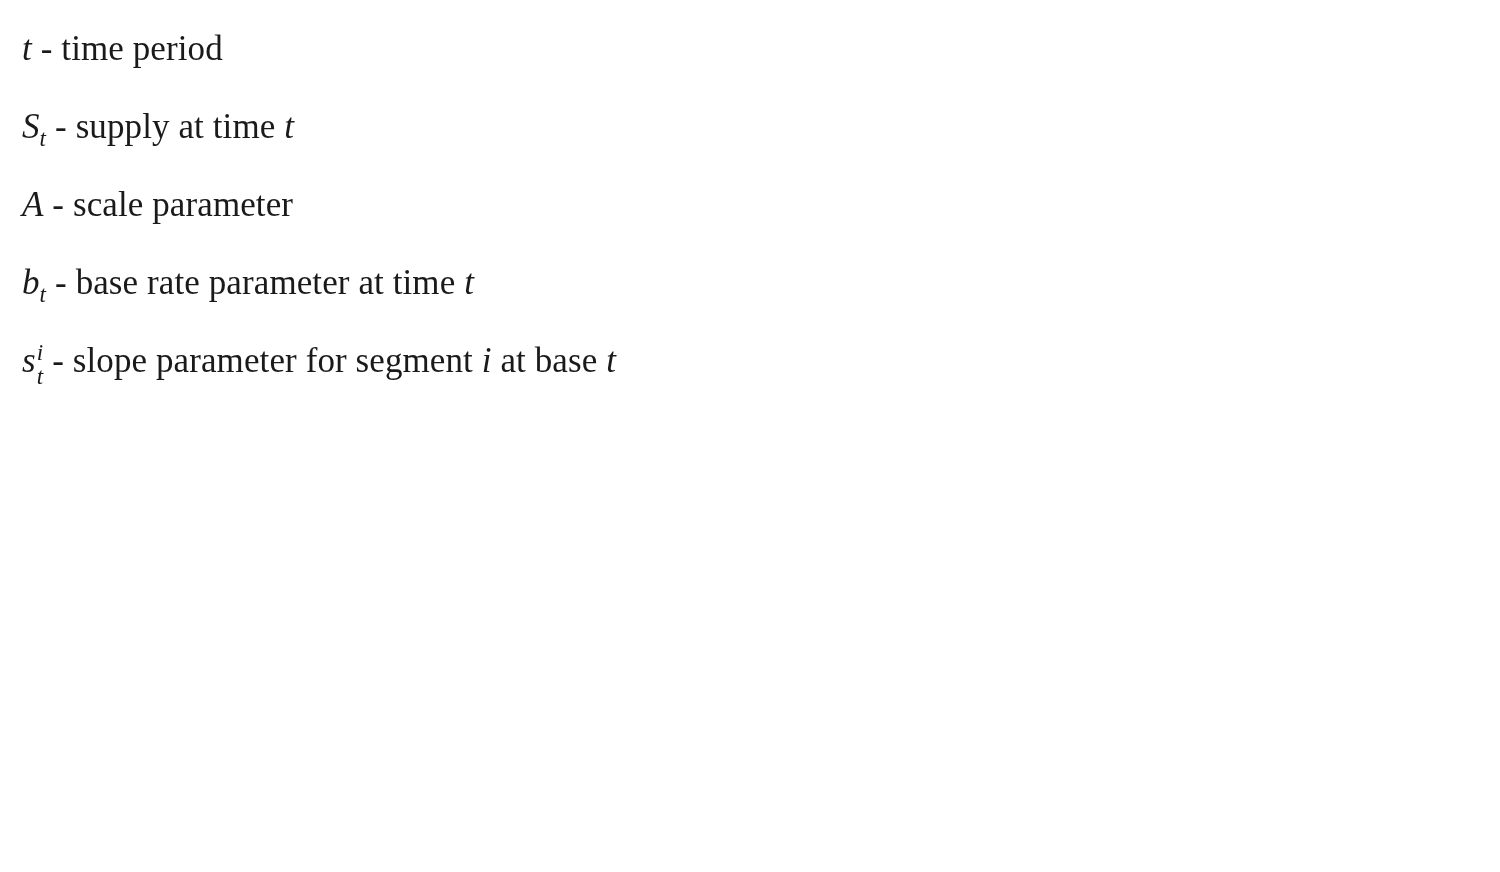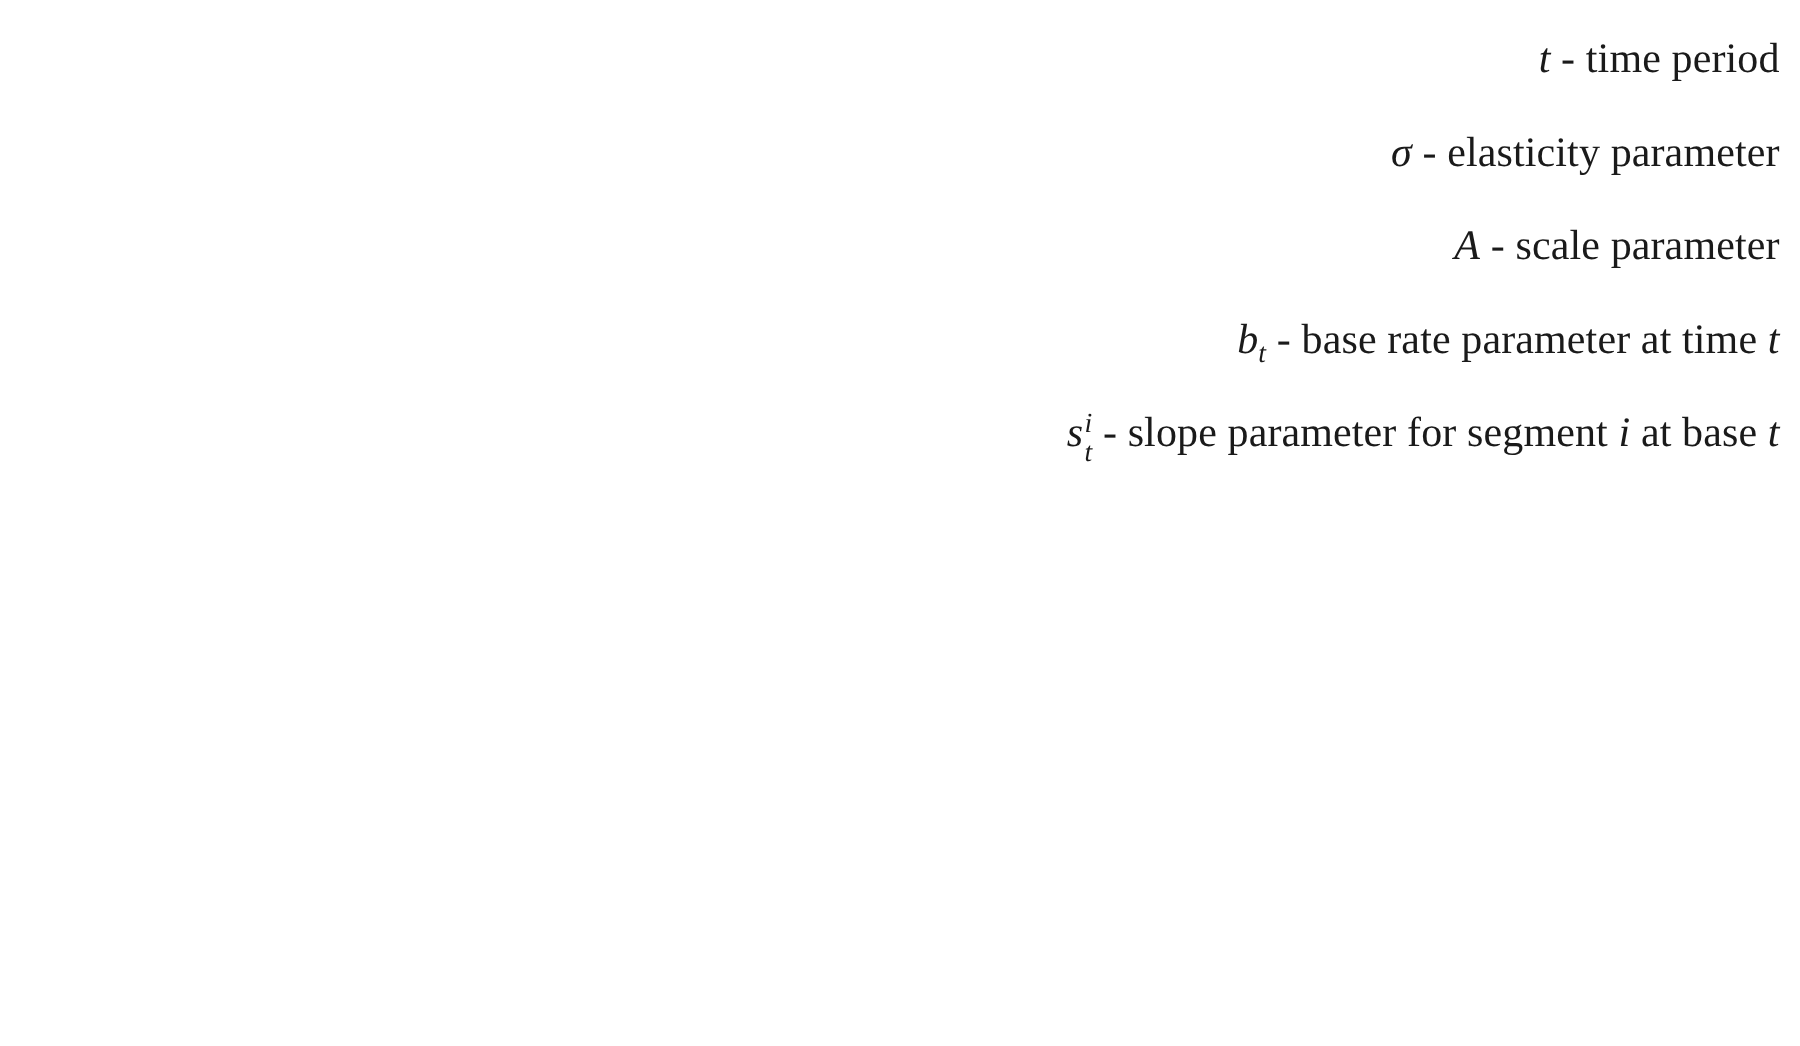--- a/index.html
+++ b/index.html
@@ -8,23 +8,22 @@
     background: #ffffff;
   }
   body {
     width: 1500px;
     height: 872px;
     font-family: "Liberation Serif", "DejaVu Serif", serif;
     color: #1a1a1a;
     overflow: hidden;
   }
   .notation-list {
-    padding: 10px 17px 0 22px;
+    padding: 10px 0 0 22px;
     box-sizing: border-box;
-    text-align: right;
   }
   .notation-line {
     font-size: 35px;
     line-height: 78px;
     white-space: nowrap;
     letter-spacing: 0.1px;
   }
   .sym {
     font-style: italic;
     font-family: "Liberation Serif", "DejaVu Serif", serif;
@@ -84,29 +83,29 @@
 <body>
 
 <div class="notation-list">
 
   <div class="notation-line">
     <span class="sym"><span>t</span></span>
     <span class="dashsep">-</span>
     <span class="desc">time period</span>
   </div>
 
+  <div class="notation-line">
+    <span class="sym"><span>S</span><span class="sub">t</span></span>
+    <span class="dashsep">-</span>
+    <span class="desc"><span>supply at time </span><span class="it">t</span></span>
+  </div>
 
 
 
 
-  <div class="notation-line">
-    <span class="sym"><span>σ</span></span>
-    <span class="dashsep">-</span>
-    <span class="desc">elasticity parameter</span>
-  </div>
 
   <div class="notation-line">
     <span class="sym"><span>A</span></span>
     <span class="dashsep">-</span>
     <span class="desc">scale parameter</span>
   </div>
 
   <div class="notation-line">
     <span class="sym"><span>b</span><span class="sub">t</span></span>
     <span class="dashsep">-</span>

